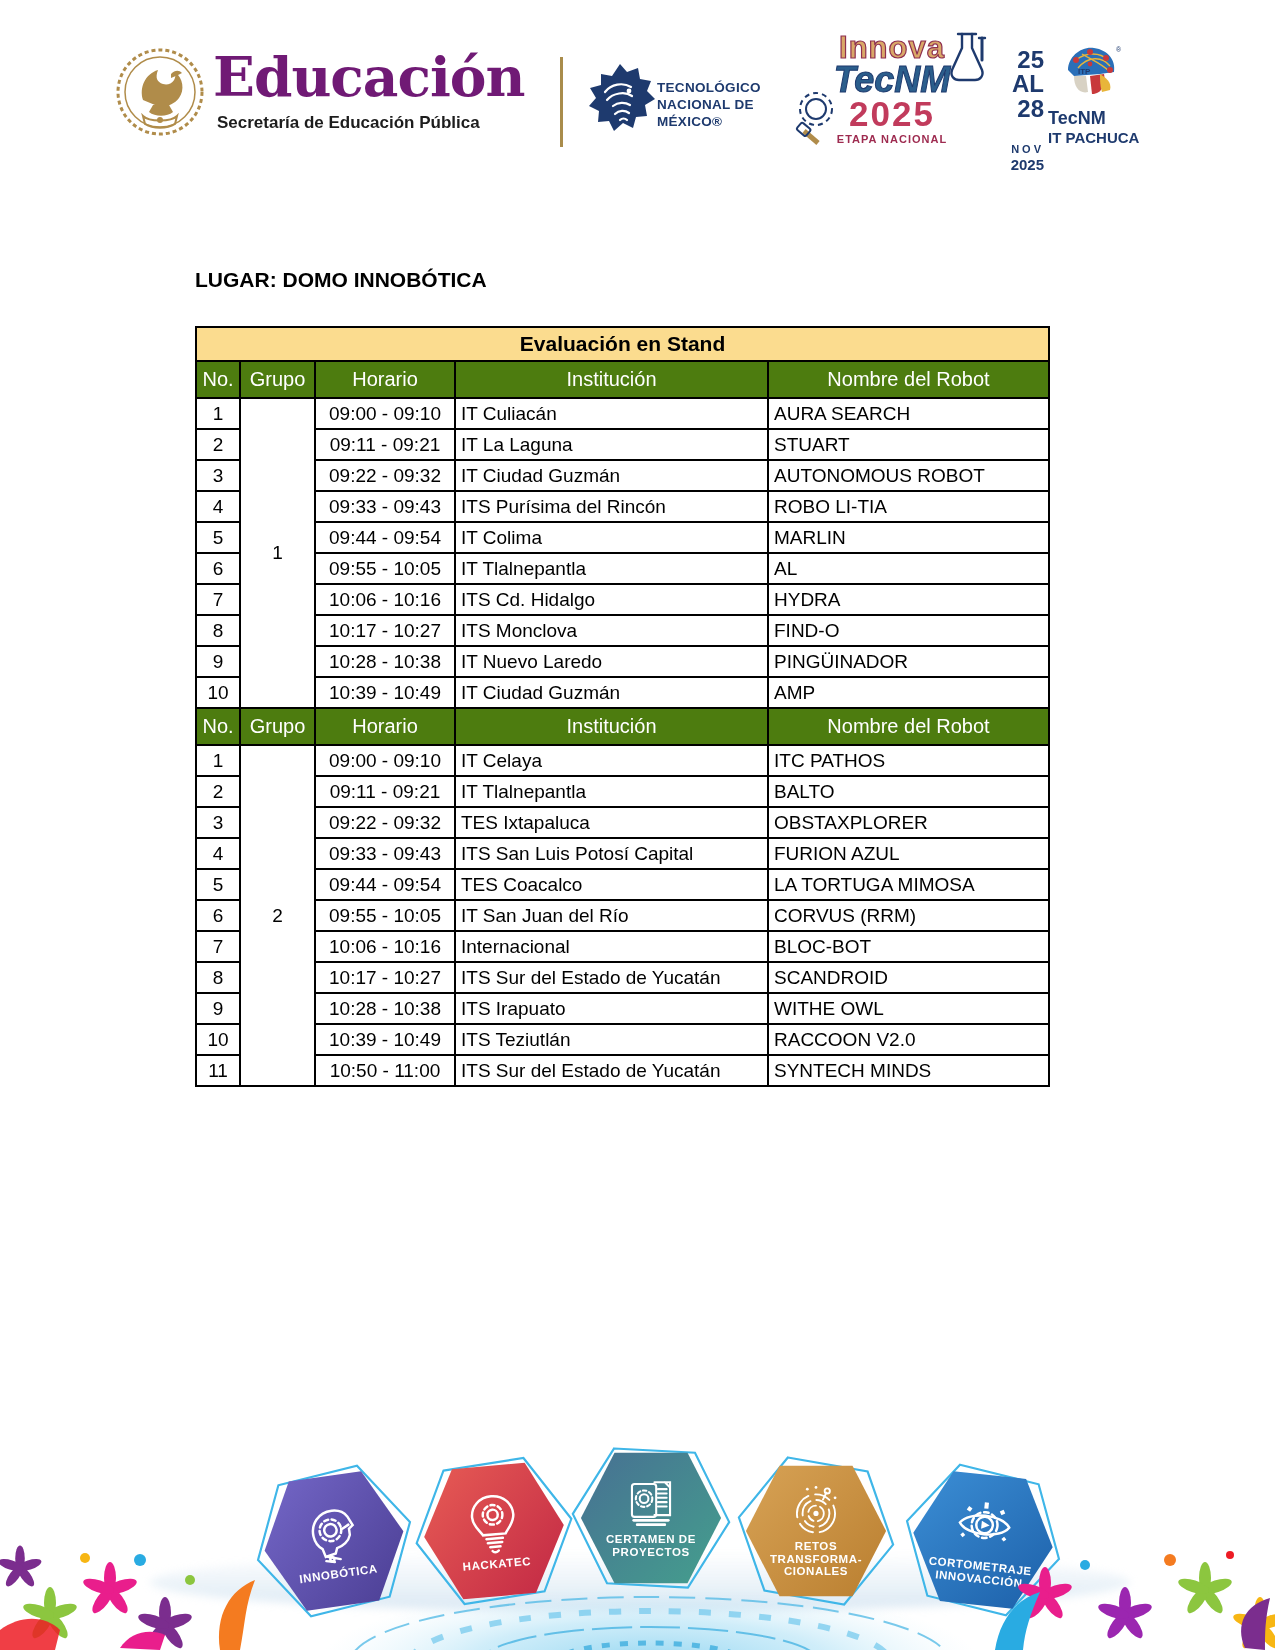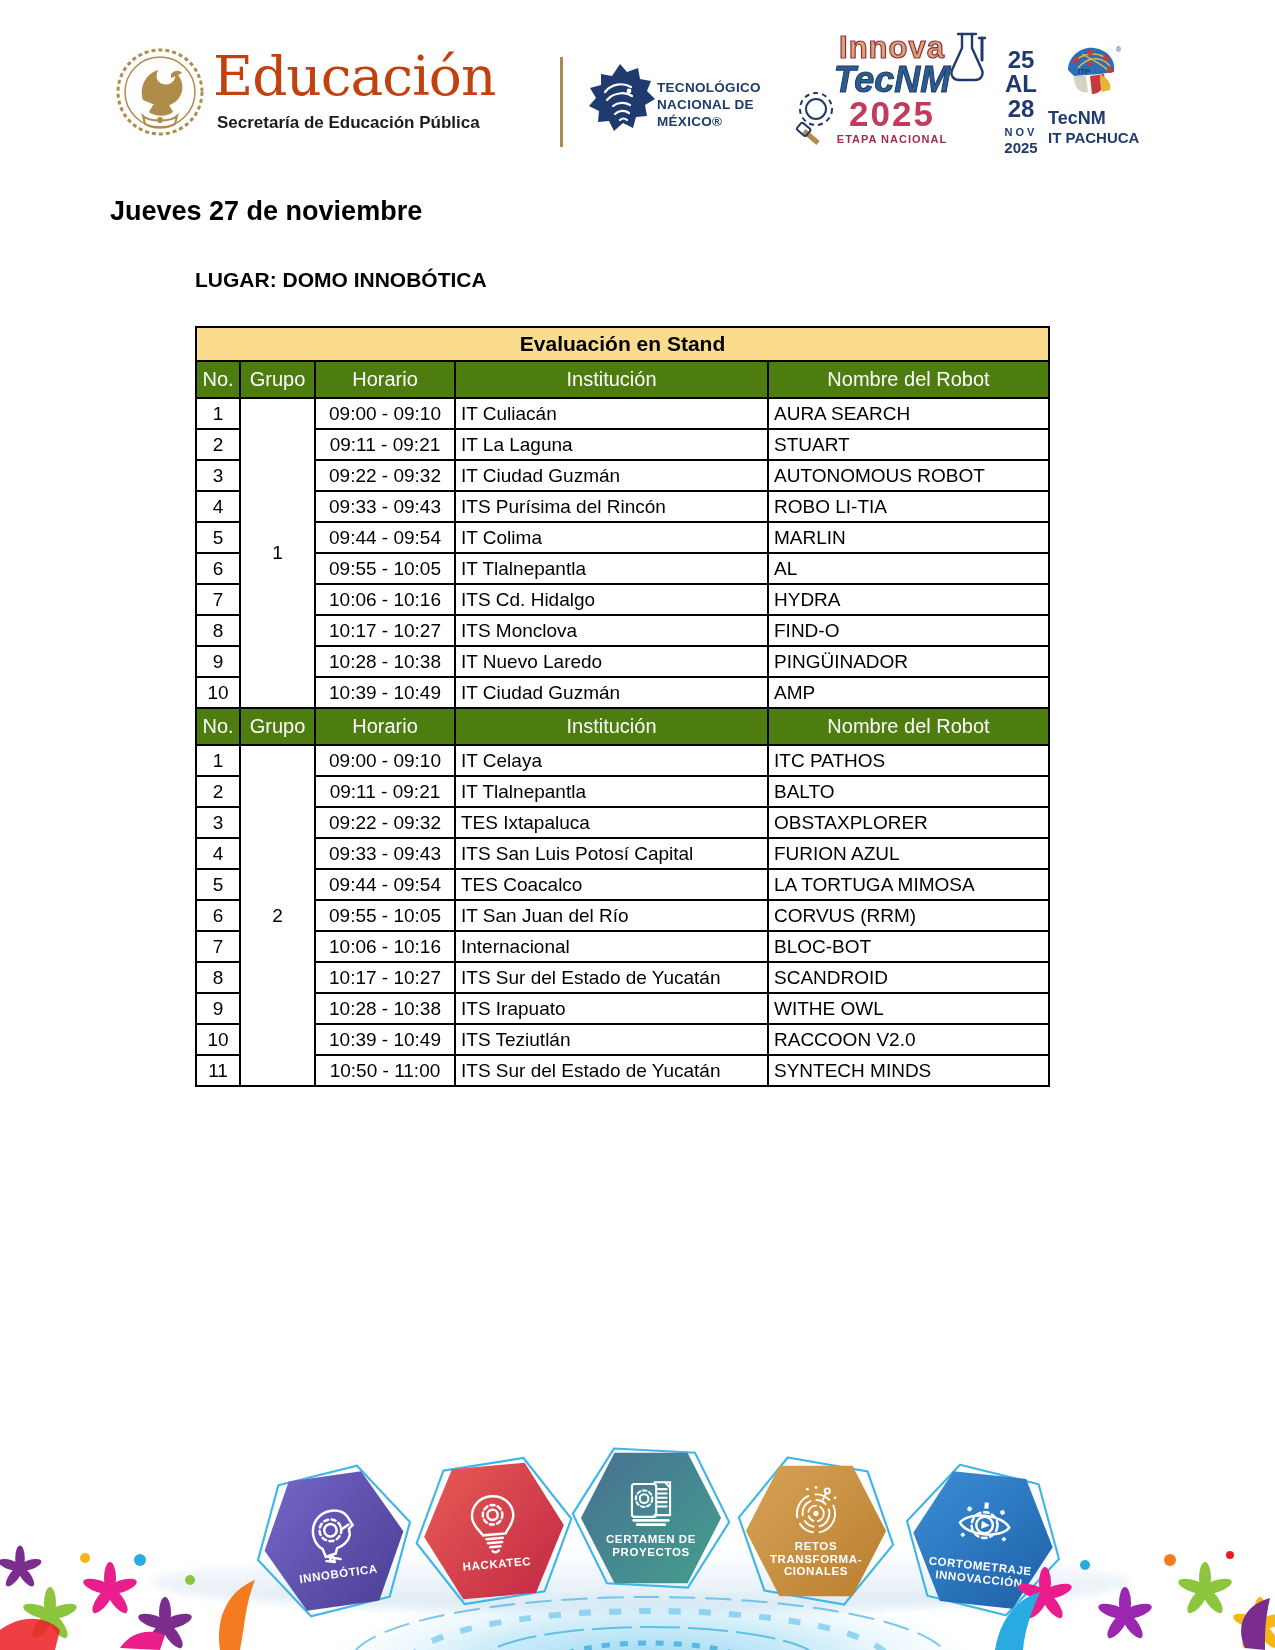--- a/index.html
+++ b/index.html
@@ -2,34 +2,34 @@
 <html><head>
 <meta charset="utf-8">
 <style>
   * { margin:0; padding:0; box-sizing:border-box; }
   body { background:#e8e8e8; font-family:"Liberation Sans", sans-serif; }
   .page { position:relative; width:1275px; height:1650px; background:#ffffff; overflow:hidden; margin:0 auto; }
 
   
   .hdr { position:absolute; top:0; left:0; width:100%; height:180px; }
   .sep-crest { position:absolute; left:113px; top:42px; width:94px; height:100px; }
-  .sep-wordmark { position:absolute; left:213px; top:44px; font-family:"DejaVu Serif", serif; font-weight:normal; font-size:55px; color:#c2410c; letter-spacing:-1px; }
+  .sep-wordmark { position:absolute; left:213px; top:44px; font-family:"DejaVu Serif", serif; font-weight:bold; font-size:55px; color:#701a75; letter-spacing:-1px; }
   .sep-sub { position:absolute; left:217px; top:113px; font-size:17px; font-weight:bold; color:#1d1d1d; }
   .hdr-divider { position:absolute; left:560px; top:57px; width:3px; height:90px; background:#A98C4B; }
   .tecnm-gear { position:absolute; left:585px; top:60px; width:70px; height:78px; }
   .tecnm-text { position:absolute; left:657px; top:80px; width:140px; color:#1e3a6e; font-weight:bold; font-size:13.5px; line-height:1.25; letter-spacing:0.3px; }
   .innova { position:absolute; left:812px; top:32px; width:160px; height:125px; text-align:center; }
   .innova-line1 { font-size:31px; font-weight:bold; color:#D9A868; -webkit-text-stroke:1.2px #8E2E4F; letter-spacing:1px; line-height:1.0; }
   .innova-line2 { font-size:36px; font-weight:bold; font-style:italic; color:#2B5E8C; -webkit-text-stroke:1px #1e3a6e; line-height:0.95; }
   .innova-year { font-size:35px; font-weight:bold; color:#C13B5C; line-height:0.95; letter-spacing:2px; }
   .innova-stage { font-size:11px; font-weight:bold; color:#9E2B50; letter-spacing:1px; margin-top:3px; }
   .innova-doodle { position:absolute; }
-  .dates { position:absolute; left:998px; top:48px; width:46px; text-align:center; color:#1e3a6e; font-weight:bold; }
+  .dates { position:absolute; left:998px; top:48px; width:46px; text-align:right; color:#1e3a6e; font-weight:bold; }
   .dates .big { font-size:24px; line-height:1.02; }
-  .dates .mon { font-size:11px; letter-spacing:3px; margin-top:5px; }
+  .dates .mon { font-size:11px; letter-spacing:3px; margin-top:22px; }
   .dates .yr  { font-size:15px; margin-top:1px; }
   .pachuca { position:absolute; left:1048px; top:44px; width:130px; }
   .pachuca-icon { width:62px; height:60px; display:block; margin-left:12px; }
   .pachuca-l1 { font-size:18px; font-weight:bold; color:#1e3a6e; margin-top:4px; }
   .pachuca-l2 { font-size:15px; font-weight:bold; color:#1e3a6e; }
 
   
   .day-title { position:absolute; left:110px; top:196px; font-size:27px; font-weight:bold; color:#000; }
   .location-title { position:absolute; left:195px; top:268px; width:853px; text-align:left; font-size:21px; font-weight:bold; color:#000; }
 
@@ -153,21 +153,20 @@
             <circle cx="30" cy="20" r="2.4"></circle>
         </g>
         <text x="18" y="30" font-size="8" font-weight="bold" fill="#1e3a6e" font-family="Liberation Sans, sans-serif">ITP</text>
         <text x="56" y="8" font-size="7" fill="#1e3a6e" font-family="Liberation Sans, sans-serif">®</text>
       </svg>
       <div class="pachuca-l1" data-name="pachuca-line1">TecNM</div>
       <div class="pachuca-l2" data-name="pachuca-line2">IT PACHUCA</div>
     </div>
   </div>
 
-  <div class="day-title" data-name="page-title">Jueves 27 de noviembre</div>
   <div class="location-title" data-name="location-title">LUGAR: DOMO INNOBÓTICA</div>
 
   <table class="schedule" data-name="schedule-table">
     <colgroup>
       <col style="width:44px">
         <col style="width:75px">
         <col style="width:140px">
         <col style="width:313px">
         <col style="width:281px">
     </colgroup>

